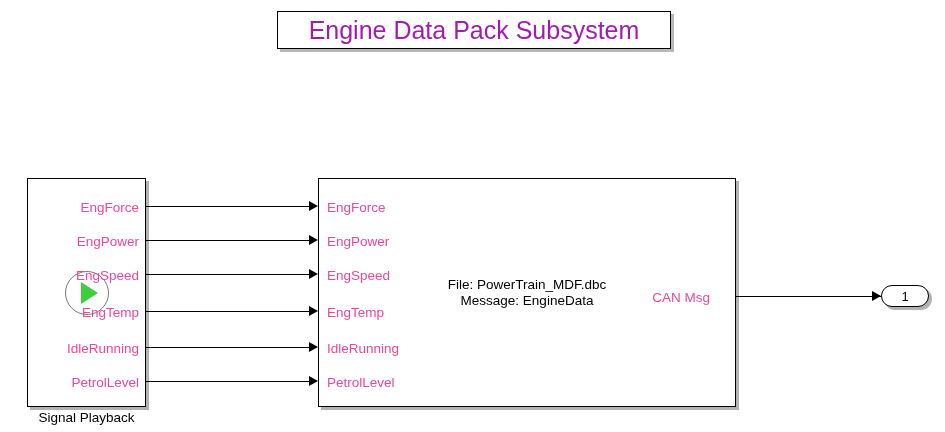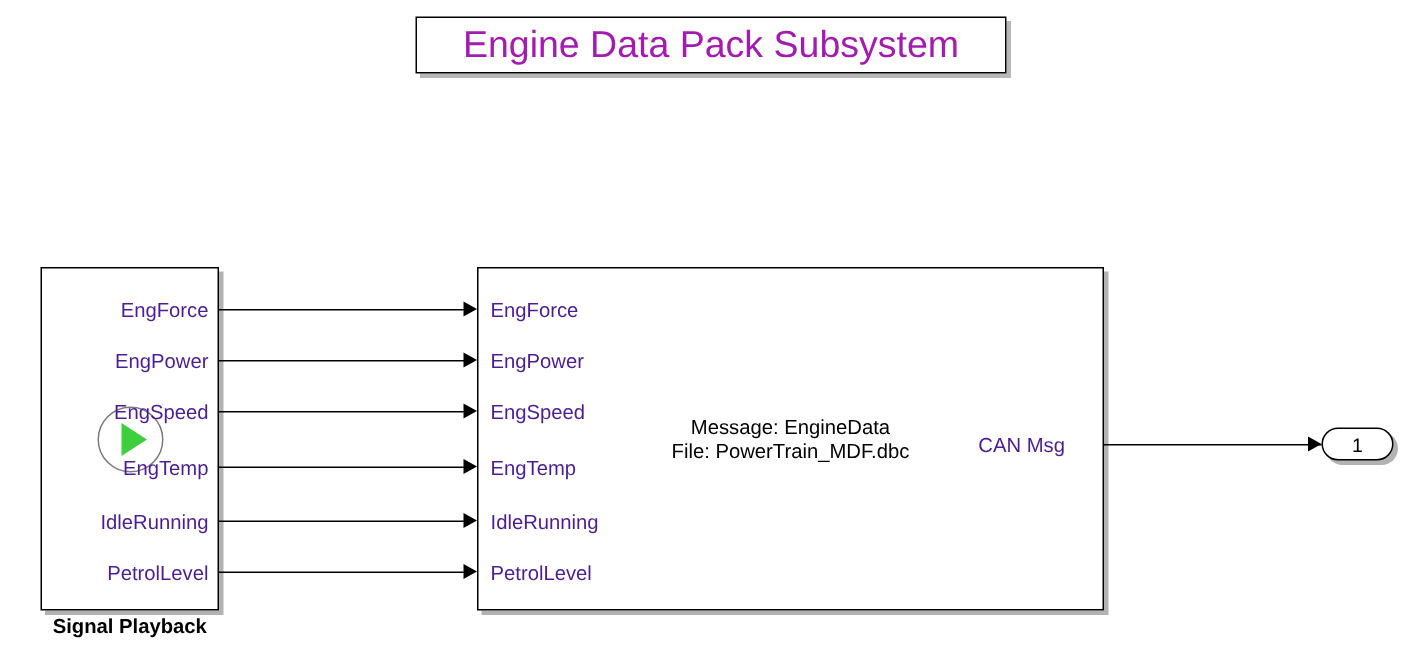--- a/index.html
+++ b/index.html
@@ -53,21 +53,21 @@
   #signal-playback {
     left: 27px;
     top: 178px;
     width: 119px;
     height: 229px;
   }
   .port-label {
     position: absolute;
     font-size: 13.5px;
     white-space: nowrap;
-    color: #4c1d95;
+    color: #ec4899;
   }
   .sp-out-label {
     right: 6px;
     transform: translateY(-50%);
   }
   .play-circle {
     position: absolute;
     left: 50%;
     top: 50%;
     transform: translate(-50%, -50%);
@@ -88,21 +88,20 @@
     border-top: 11px solid transparent;
     border-bottom: 11px solid transparent;
   }
 
   .block-caption {
     position: absolute;
     font-size: 13.5px;
     white-space: nowrap;
     text-align: center;
     color: #000000;
-    font-weight: bold;
   }
 
   
   #can-pack {
     left: 318px;
     top: 178px;
     width: 418px;
     height: 229px;
   }
   .cp-in-label {
@@ -186,22 +185,22 @@
     <span class="port-label cp-in-label" style="top:28px;">EngForce</span>
     <span class="port-label cp-in-label" style="top:62px;">EngPower</span>
     <span class="port-label cp-in-label" style="top:96px;">EngSpeed</span>
     <span class="port-label cp-in-label" style="top:133px;">EngTemp</span>
     <span class="port-label cp-in-label" style="top:169px;">IdleRunning</span>
     <span class="port-label cp-in-label" style="top:203px;">PetrolLevel</span>
 
     <span class="port-label cp-out-label" style="top:118px;">CAN Msg</span>
 
     <div class="cp-center-text">
+      <div>File: PowerTrain_MDF.dbc</div>
       <div>Message: EngineData</div>
-      <div>File: PowerTrain_MDF.dbc</div>
     </div>
   </div>
 
   <div id="outport-1">
     <span>1</span>
   </div>
 
   <div class="wire" style="left:146px; top:206px; width:164px;"></div>
   <div class="arrow" style="left:309px; top:206px;"></div>
 

